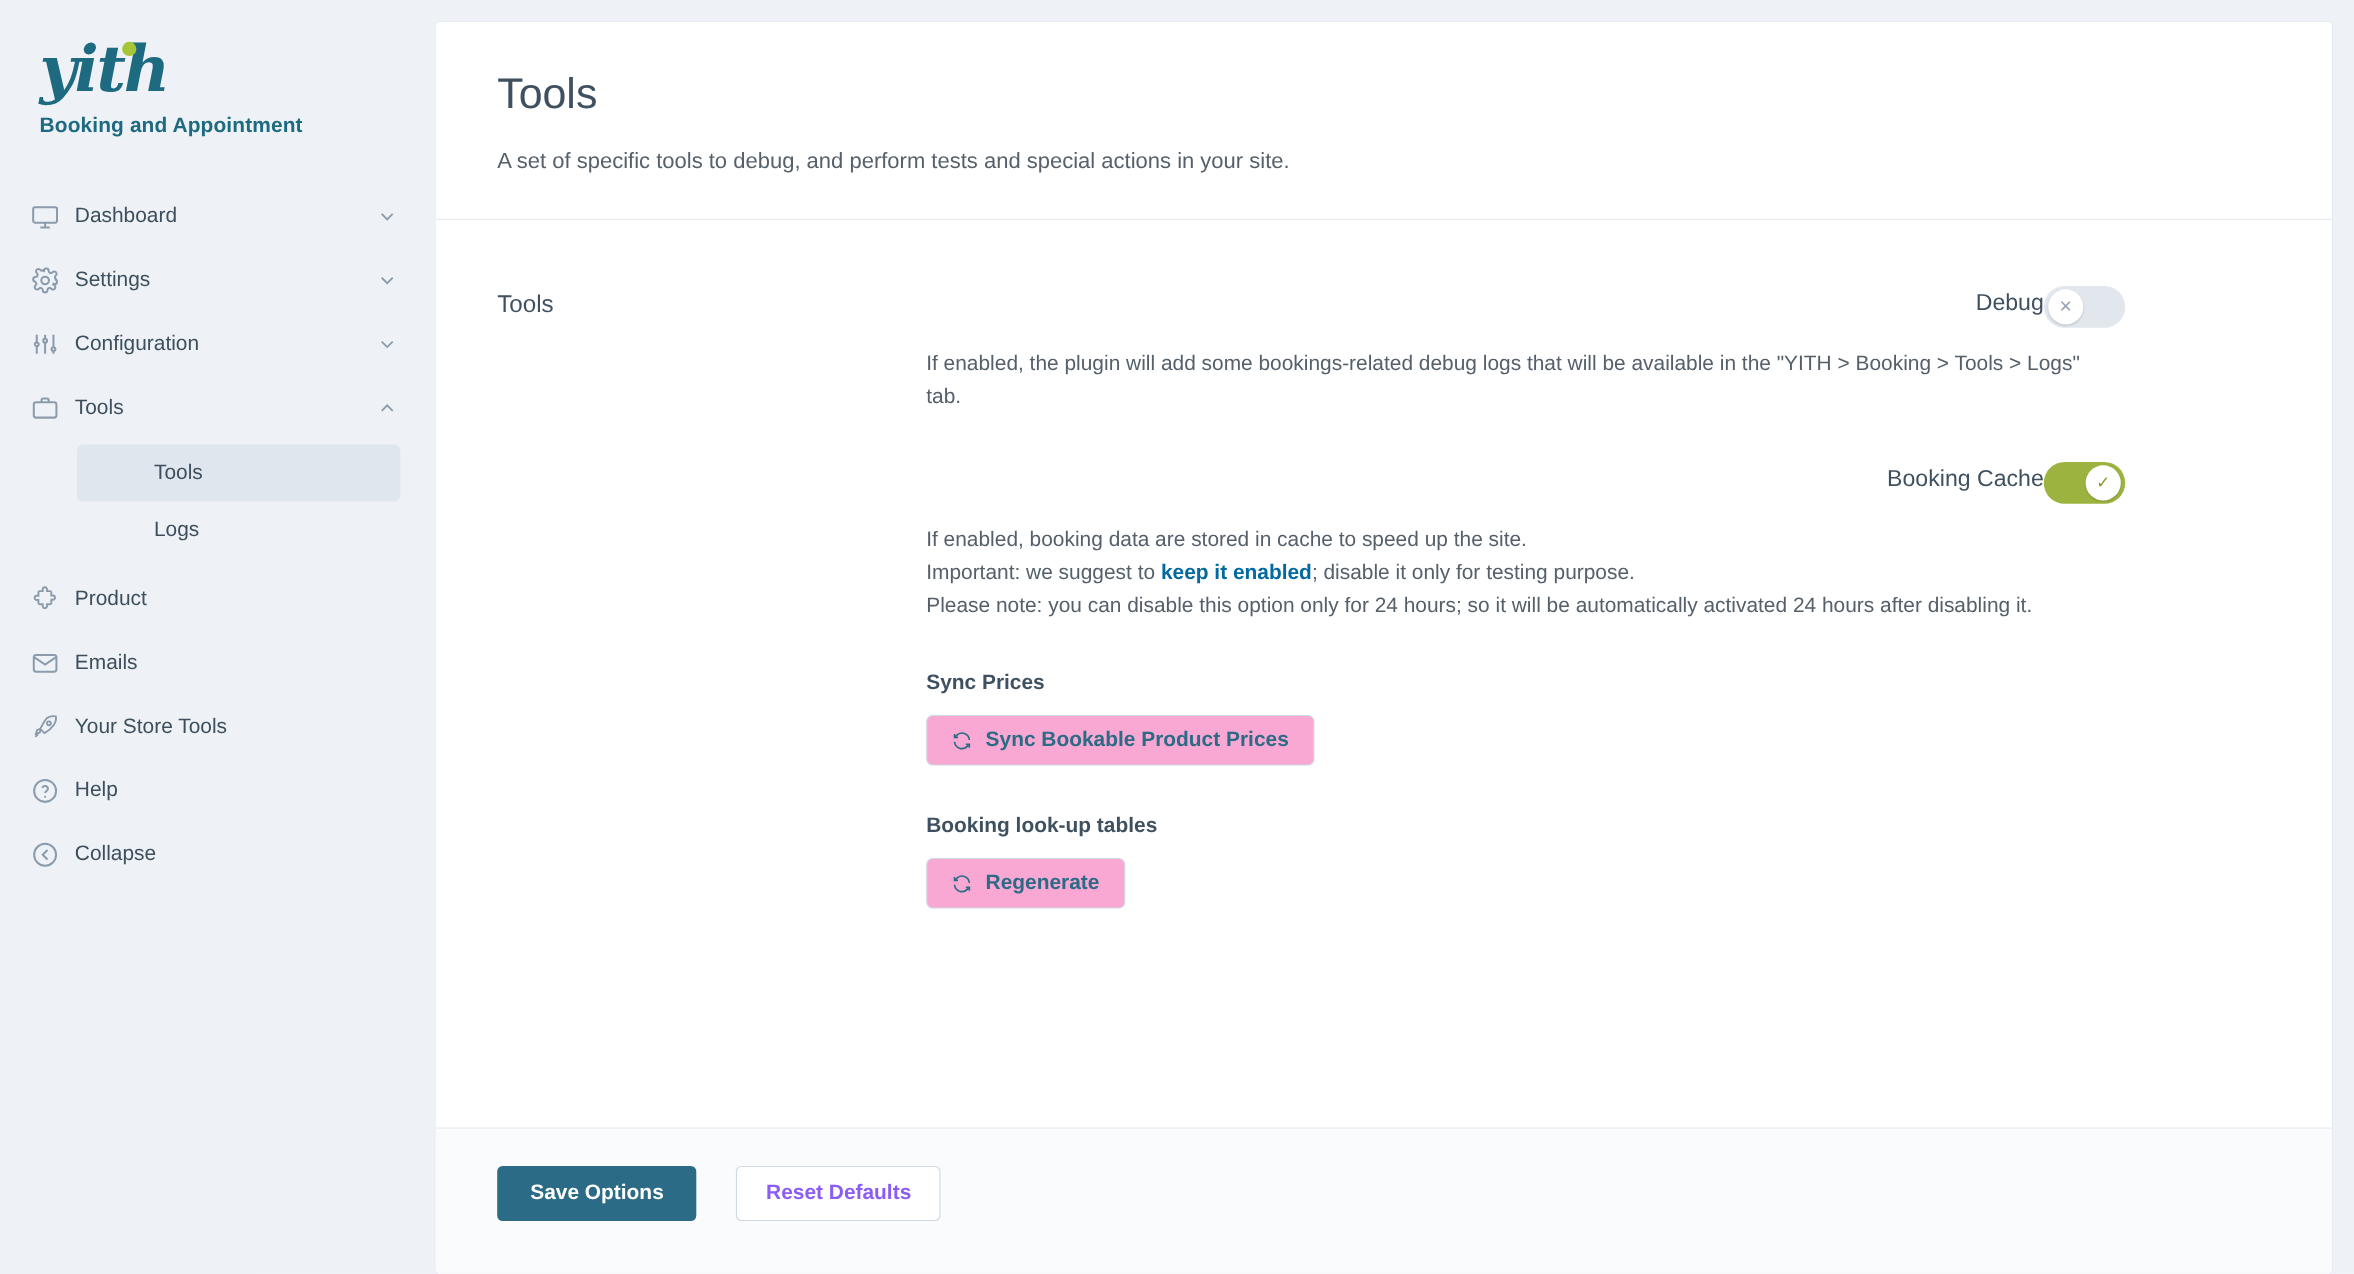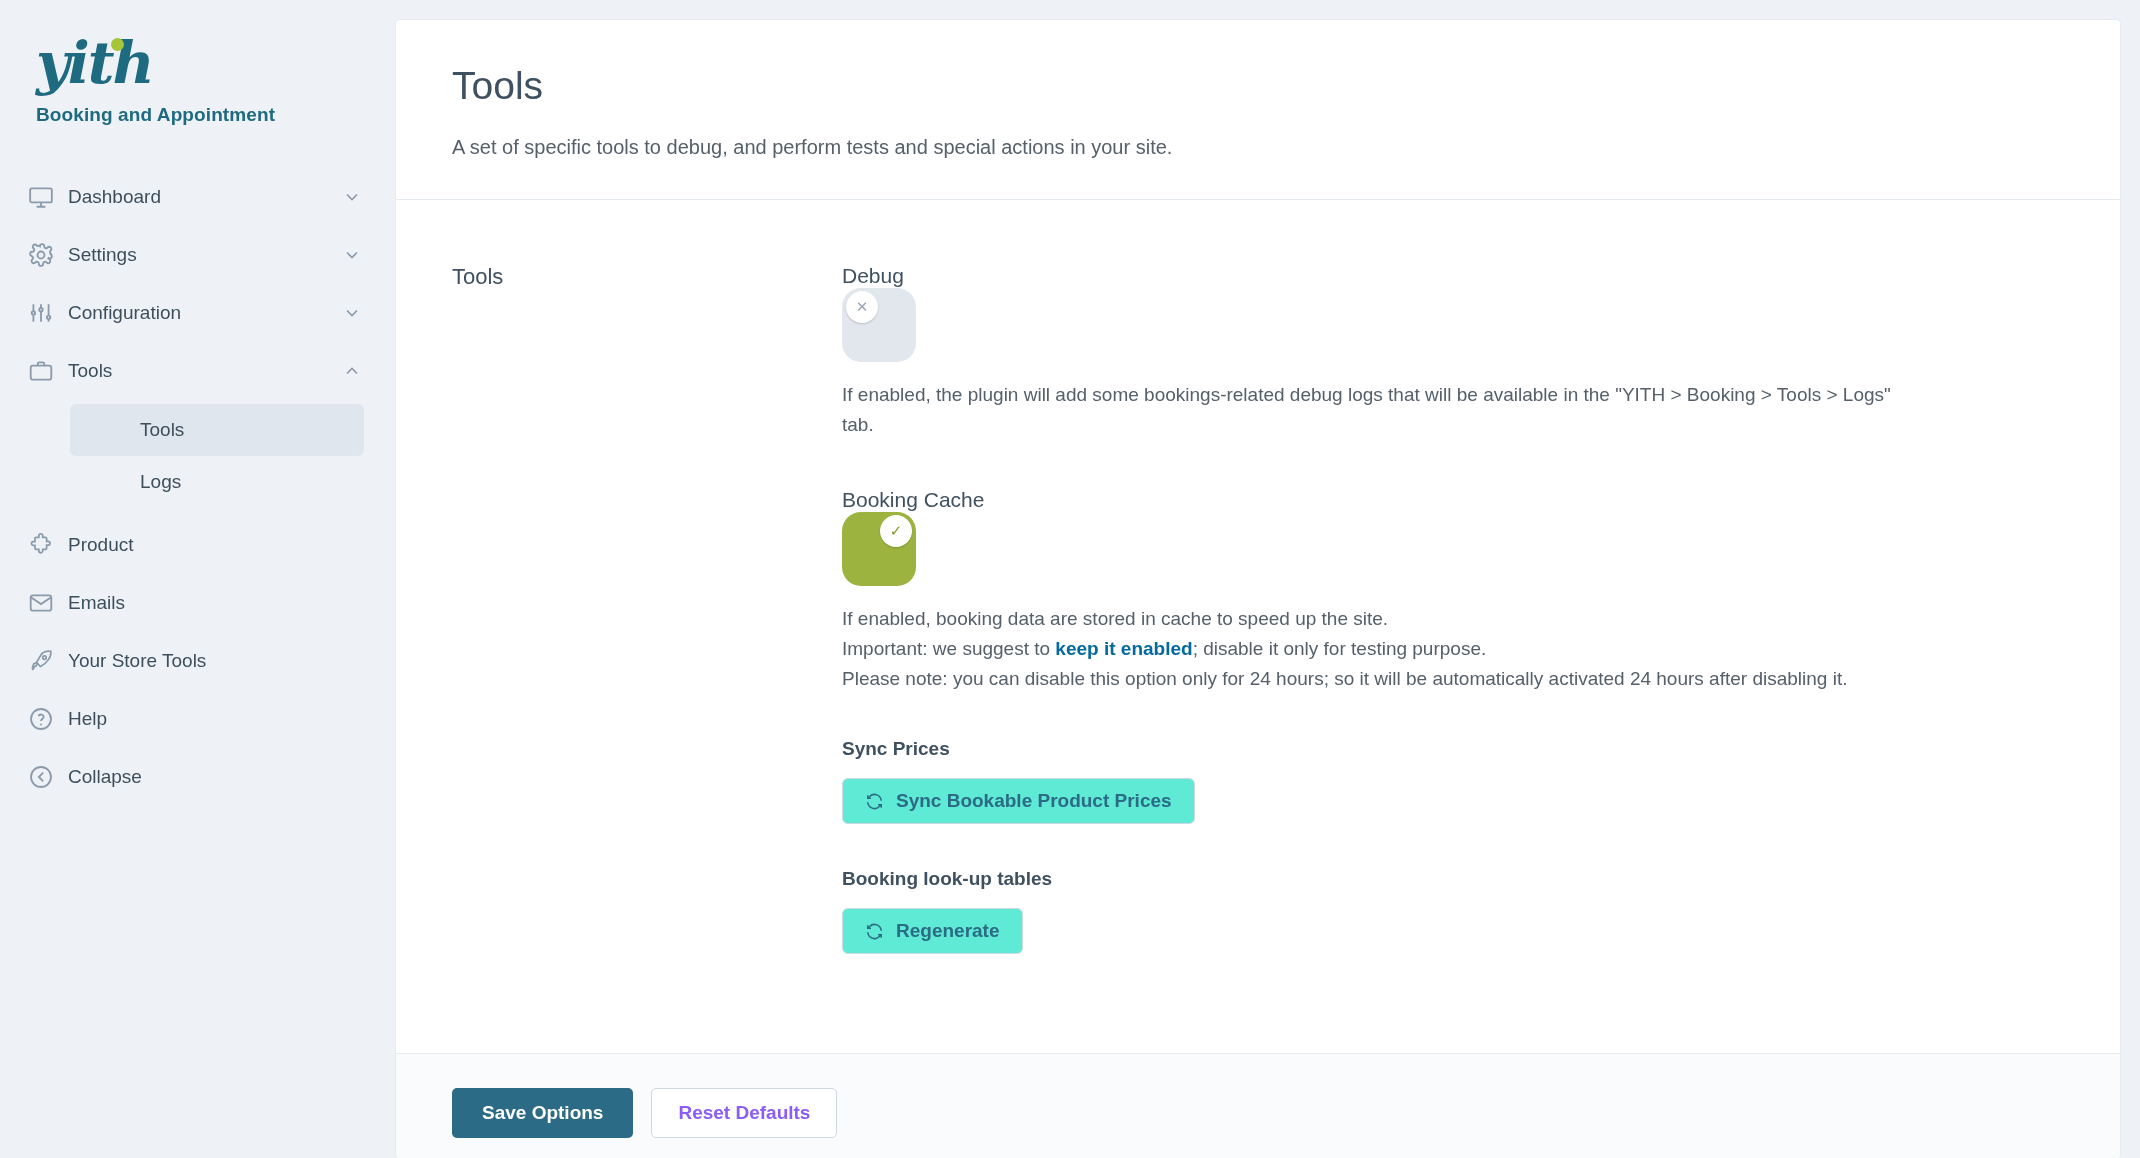--- a/index.html
+++ b/index.html
@@ -147,21 +147,20 @@
   }
   .fields {
     flex: 1;
     max-width: 1090px;
   }
   .field { margin-bottom: 44px; }
   .field-head {
     display: flex;
     align-items: flex-start;
     justify-content: flex-end;
-    flex-direction: column;
   }
   .field-title {
     font-size: 21px;
     color: #3f5160;
     font-weight: 400;
     padding-top: 4px;
   }
   .field-desc {
     font-size: 19px;
     color: #55606b;
@@ -203,40 +202,40 @@
     font-size: 19px;
     font-weight: 700;
     color: #3f5160;
     margin-bottom: 18px;
   }
   .btn-outline {
     display: inline-flex;
     align-items: center;
     gap: 12px;
     border: 1px solid #cfd9e2;
-    background: #5eead4;
+    background: #f9a8d4;
     border-radius: 6px;
     padding: 0 22px;
     height: 46px;
     color: #2b6b85;
     font-size: 19px;
     font-weight: 700;
     cursor: pointer;
     font-family: "Liberation Sans", sans-serif;
   }
   .btn-outline .sync-ico { color: #2b6b85; display: flex; align-items: center; }
 
   .spacer { flex: 1; }
 
   .footer {
     border-top: 1px solid #e6ebf1;
     background: #fafbfc;
-    padding: 34px 56px 20px 56px;
-    display: flex;
-    gap: 18px;
+    padding: 34px 56px 48px 56px;
+    display: flex;
+    gap: 36px;
   }
   .btn-primary {
     background: #2b6b85;
     color: #fff;
     border: none;
     border-radius: 5px;
     height: 50px;
     padding: 0 30px;
     font-size: 19px;
     font-weight: 700;

